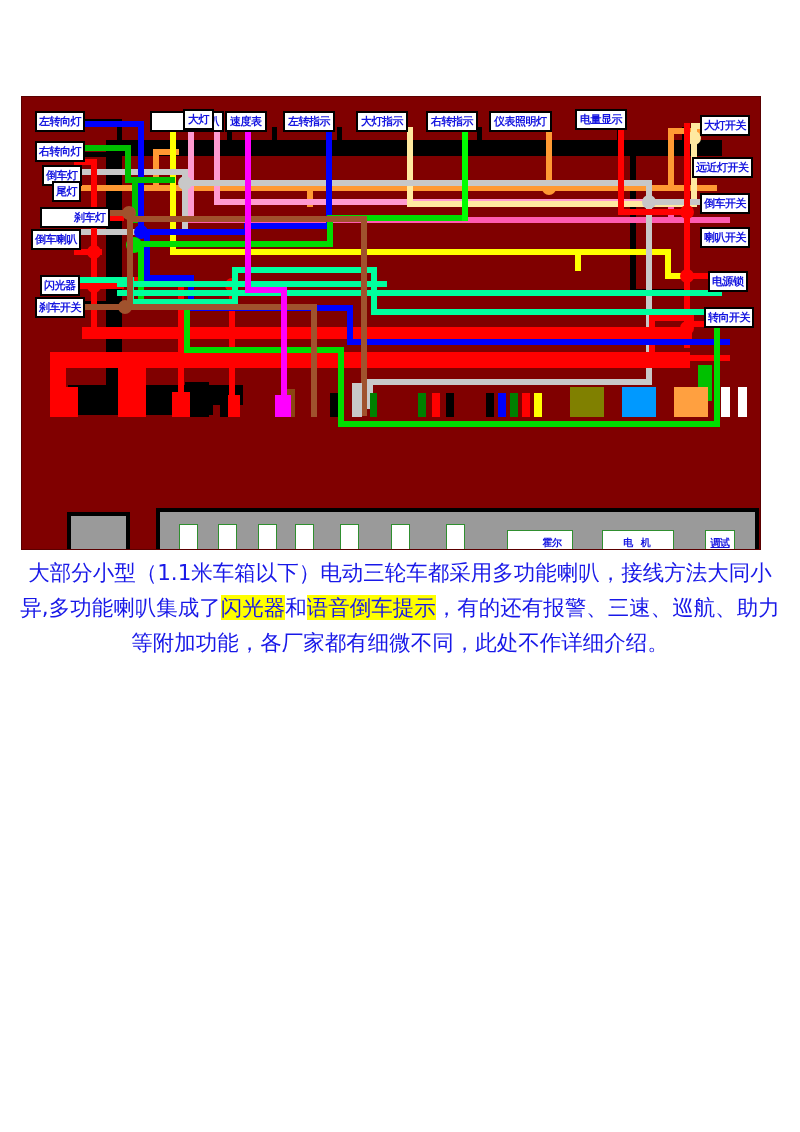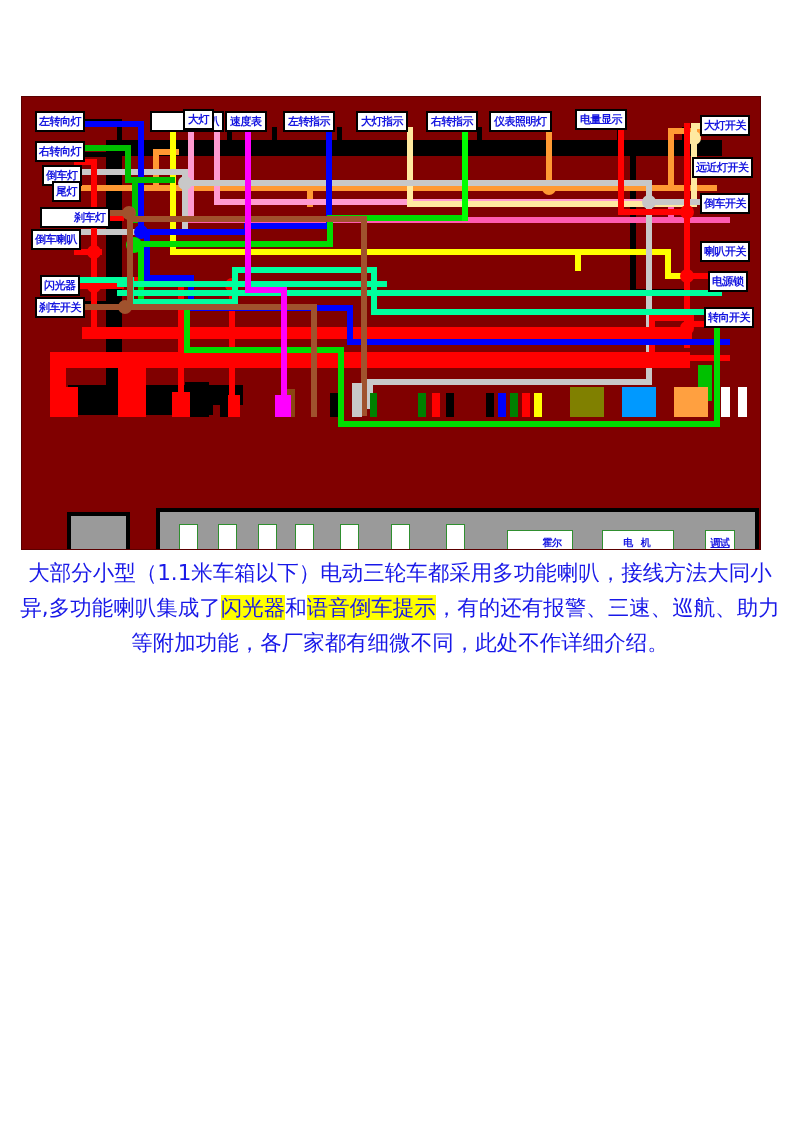--- a/index.html
+++ b/index.html
@@ -274,21 +274,21 @@
   <div class="chip top" style="left:203px;top:14px;">速度表</div>
   <div class="chip top" style="left:261px;top:14px;">左转指示</div>
   <div class="chip top" style="left:334px;top:14px;">大灯指示</div>
   <div class="chip top" style="left:404px;top:14px;">右转指示</div>
   <div class="chip top" style="left:467px;top:14px;">仪表照明灯</div>
   <div class="chip top" style="left:553px;top:12px;">电量显示</div>
 
   <div class="chip side" style="left:678px;top:18px;">大灯开关</div>
   <div class="chip side" style="left:670px;top:60px;">远近灯开关</div>
   <div class="chip side" style="left:678px;top:96px;">倒车开关</div>
-  <div class="chip side" style="left:678px;top:144px;text-align:center;">喇叭开关</div>
+  <div class="chip side" style="left:678px;top:130px;text-align:center;">喇叭开关</div>
   <div class="chip side" style="left:686px;top:174px;">电源锁</div>
   <div class="chip side" style="left:682px;top:210px;">转向开关</div>
 
   <div id="battery">
     <span class="bt" style="writing-mode:vertical-rl;text-orientation:upright;">电池组</span>
   </div>
 
   <div id="controller">
     <div class="tchip vert" style="left:19px;top:12px;width:17px;height:40px;">正极</div>
     <div class="tchip vert" style="left:58px;top:12px;width:17px;height:40px;">负极</div>

